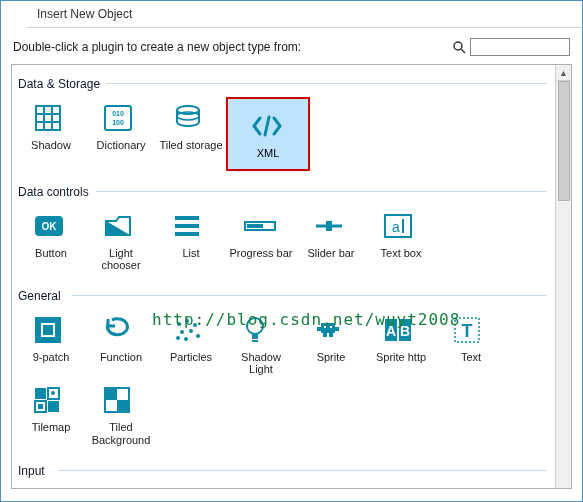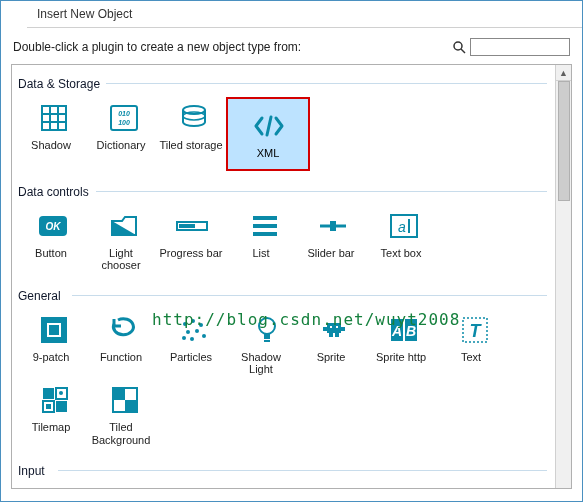--- a/index.html
+++ b/index.html
@@ -107,23 +107,22 @@
     cursor: pointer;
   }
   .tile.selected {
     border: 2px solid #d40000;
     background: #bde3ff;
     padding: 10px 10px;
     width: 84px;
   }
   .tile .icon-wrap {
     width: 36px; height: 34px;
-    display:flex; align-items:center; justify-content:flex-end;
+    display:flex; align-items:center; justify-content:flex-start;
     margin-bottom: 4px;
-    font-style: italic;
   }
   .tile .label {
     font-size: 11px;
     color: #222;
     text-align: center;
     line-height: 1.1;
   }
   .selected .label { color: #000; }
   .watermark {
     position: absolute;
@@ -225,36 +224,36 @@
         <span class="icon-wrap">
           <svg width="30" height="26" viewBox="0 0 30 26">
               <path d="M3 8 h10 l3 -4 h11 v18 h-24 z" fill="none" stroke="#0a8aa8" stroke-width="2"></path>
               <path d="M3 8 v14 h24" fill="#0a8aa8"></path>
             </svg>
         </span>
         <span class="label">Light chooser</span>
       </div>
       <div class="tile">
         <span class="icon-wrap">
-          <svg width="34" height="16" viewBox="0 0 34 16">
-              <rect x="2" y="4" width="30" height="8" fill="none" stroke="#0a8aa8" stroke-width="2"></rect>
-              <rect x="4" y="6" width="16" height="4" fill="#0a8aa8"></rect>
-            </svg>
-        </span>
-        <span class="label">Progress bar</span>
-      </div>
-      <div class="tile">
-        <span class="icon-wrap">
           <svg width="28" height="26" viewBox="0 0 28 26">
               <rect x="2" y="3" width="24" height="4" fill="#0a8aa8"></rect>
               <rect x="2" y="11" width="24" height="4" fill="#0a8aa8"></rect>
               <rect x="2" y="19" width="24" height="4" fill="#0a8aa8"></rect>
             </svg>
         </span>
         <span class="label">List</span>
+      </div>
+      <div class="tile">
+        <span class="icon-wrap">
+          <svg width="34" height="16" viewBox="0 0 34 16">
+              <rect x="2" y="4" width="30" height="8" fill="none" stroke="#0a8aa8" stroke-width="2"></rect>
+              <rect x="4" y="6" width="16" height="4" fill="#0a8aa8"></rect>
+            </svg>
+        </span>
+        <span class="label">Progress bar</span>
       </div>
       <div class="tile">
         <span class="icon-wrap">
           <svg width="32" height="20" viewBox="0 0 32 20">
               <line x1="3" y1="10" x2="29" y2="10" stroke="#0a8aa8" stroke-width="3"></line>
               <rect x="13" y="5" width="6" height="10" fill="#0a8aa8"></rect>
             </svg>
         </span>
         <span class="label">Slider bar</span>
       </div>

